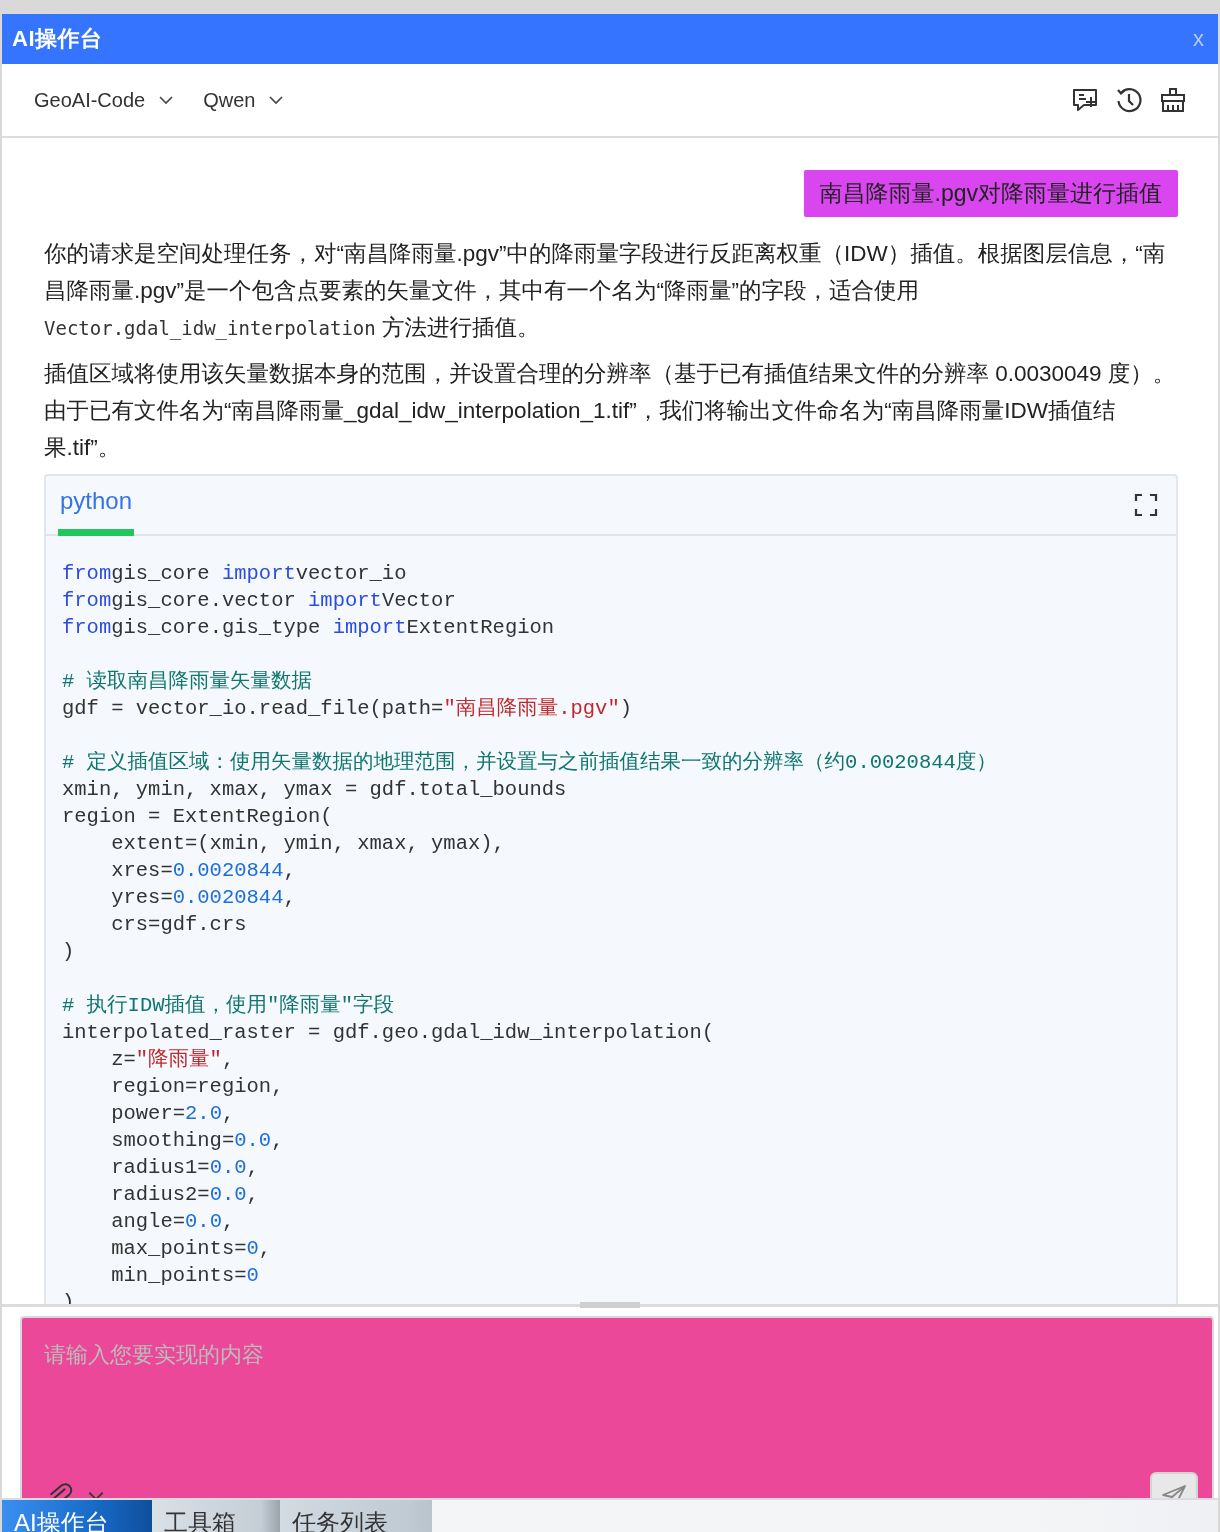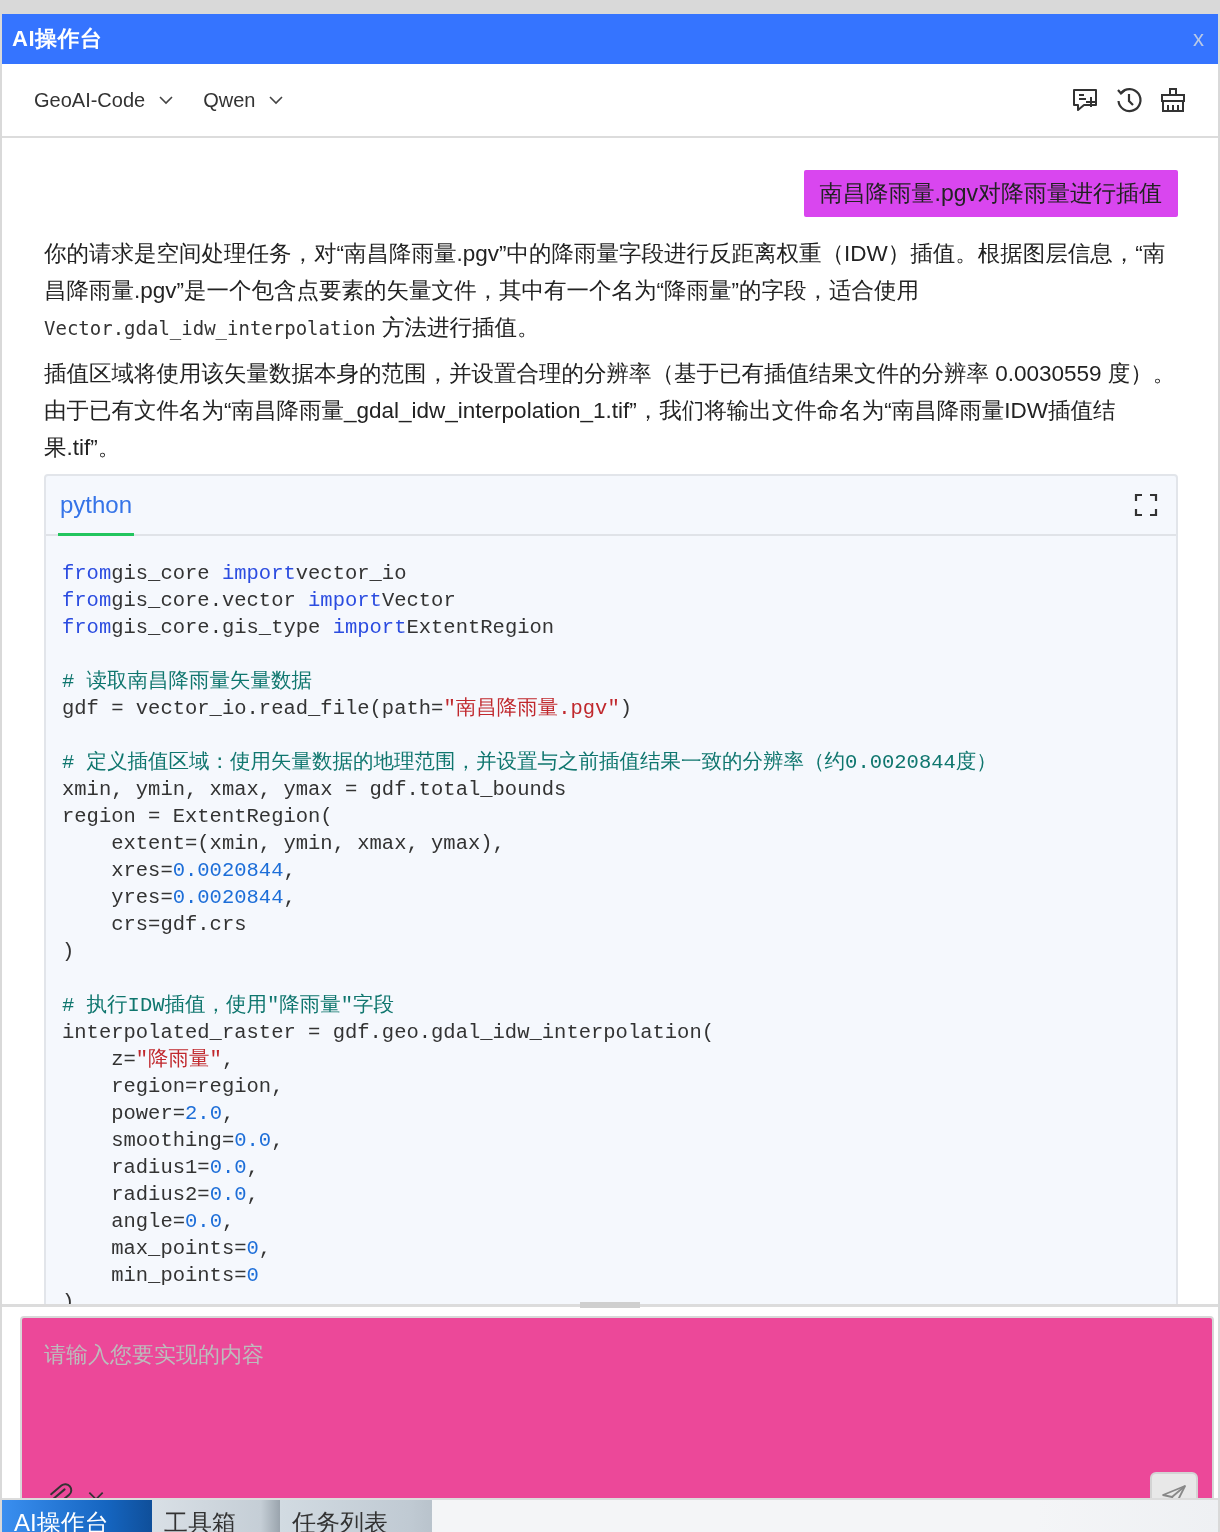--- a/index.html
+++ b/index.html
@@ -22,21 +22,21 @@
   .chat { position: absolute; top: 126px; left: 0; right: 0; height: 1164px; overflow: hidden; padding: 30px 40px 0 42px; }
   .user-msg-row { display: flex; justify-content: flex-end; }
   .user-msg { background: #d946ef; padding: 8px 16px; font-size: 23px; color: #222; border-radius: 2px; }
 
   .ai-msg { margin-top: 18px; font-size: 22.5px; line-height: 37px; color: #222; }
   .ai-msg p { margin-bottom: 8px; }
   .ai-msg code { font-family: "DejaVu Sans Mono", "Liberation Mono", monospace; font-size: 19px; color: #333; text-align: right; }
 
   .codeblock { margin-top: 6px; border: 2px solid #e2e5ea; border-radius: 4px; background: #f5f8fd; height: 900px; overflow: hidden; position: relative; }
   .codeblock .cb-header { height: 60px; border-bottom: 2px solid #e0e3e8; display: flex; align-items: flex-end; justify-content: space-between; padding: 0 16px 0 12px; }
-  .codeblock .lang-tab { font-size: 24px; color: #3574e8; padding-bottom: 10px; border-bottom: 3px solid #22c55e; margin-bottom: -2px; padding-left: 2px; padding-right: 2px; text-align: right; }
+  .codeblock .lang-tab { font-size: 24px; color: #3574e8; padding-bottom: 10px; border-bottom: 7px solid #22c55e; margin-bottom: -2px; padding-left: 2px; padding-right: 2px; text-align: right; }
   .codeblock .expand { align-self: center; cursor: pointer; width: 28px; height: 28px; }
   .codeblock pre { font-family: "Liberation Mono", "DejaVu Sans Mono", monospace; font-size: 20.5px; line-height: 27px; padding: 24px 0 0 16px; color: #333; white-space: pre; }
   .kw { color: #2b4ce0; }
   .cm { color: #0f766e; margin-top: 17px; }
   .st { color: #c0282d; }
   .nu { color: #1d6ed8; }
 
   .splitter { position: absolute; top: 1290px; left: 0; right: 0; height: 3px; background: #dcdcdc; }
   .splitter .grip { position: absolute; left: 578px; top: -2px; width: 60px; height: 6px; background: #cfcfcf; }
 
@@ -107,21 +107,21 @@
     </div>
   </div>
 
   <div class="chat">
     <div class="user-msg-row">
       <div class="user-msg">南昌降雨量.pgv对降雨量进行插值</div>
     </div>
 
     <div class="ai-msg">
       <p><span>你的请求是空间处理任务，对“南昌降雨量.pgv”中的降雨量字段进行反距离权重（IDW）插值。根据图层信息，“南昌降雨量.pgv”是一个包含点要素的矢量文件，其中有一个名为“降雨量”的字段，适合使用</span> <code>Vector.gdal_idw_interpolation</code> <span>方法进行插值。</span></p>
-      <p>插值区域将使用该矢量数据本身的范围，并设置合理的分辨率（基于已有插值结果文件的分辨率 0.0030559 度）。由于已有文件名为“南昌降雨量_gdal_idw_interpolation_1.tif”，我们将输出文件命名为“南昌降雨量IDW插值结果.tif”。</p>
+      <p>插值区域将使用该矢量数据本身的范围，并设置合理的分辨率（基于已有插值结果文件的分辨率 0.0030049 度）。由于已有文件名为“南昌降雨量_gdal_idw_interpolation_1.tif”，我们将输出文件命名为“南昌降雨量IDW插值结果.tif”。</p>
 
       <div class="codeblock">
         <div class="cb-header">
           <span class="lang-tab">python</span>
           <div class="expand">
             <svg width="28" height="28" viewBox="0 0 28 28">
               <path d="M4 10 V4 H10" fill="none" stroke="#333" stroke-width="2.2"></path>
               <path d="M18 4 H24 V10" fill="none" stroke="#333" stroke-width="2.2"></path>
               <path d="M4 18 V24 H10" fill="none" stroke="#333" stroke-width="2.2"></path>
               <path d="M24 18 V24 H18" fill="none" stroke="#333" stroke-width="2.2"></path>

